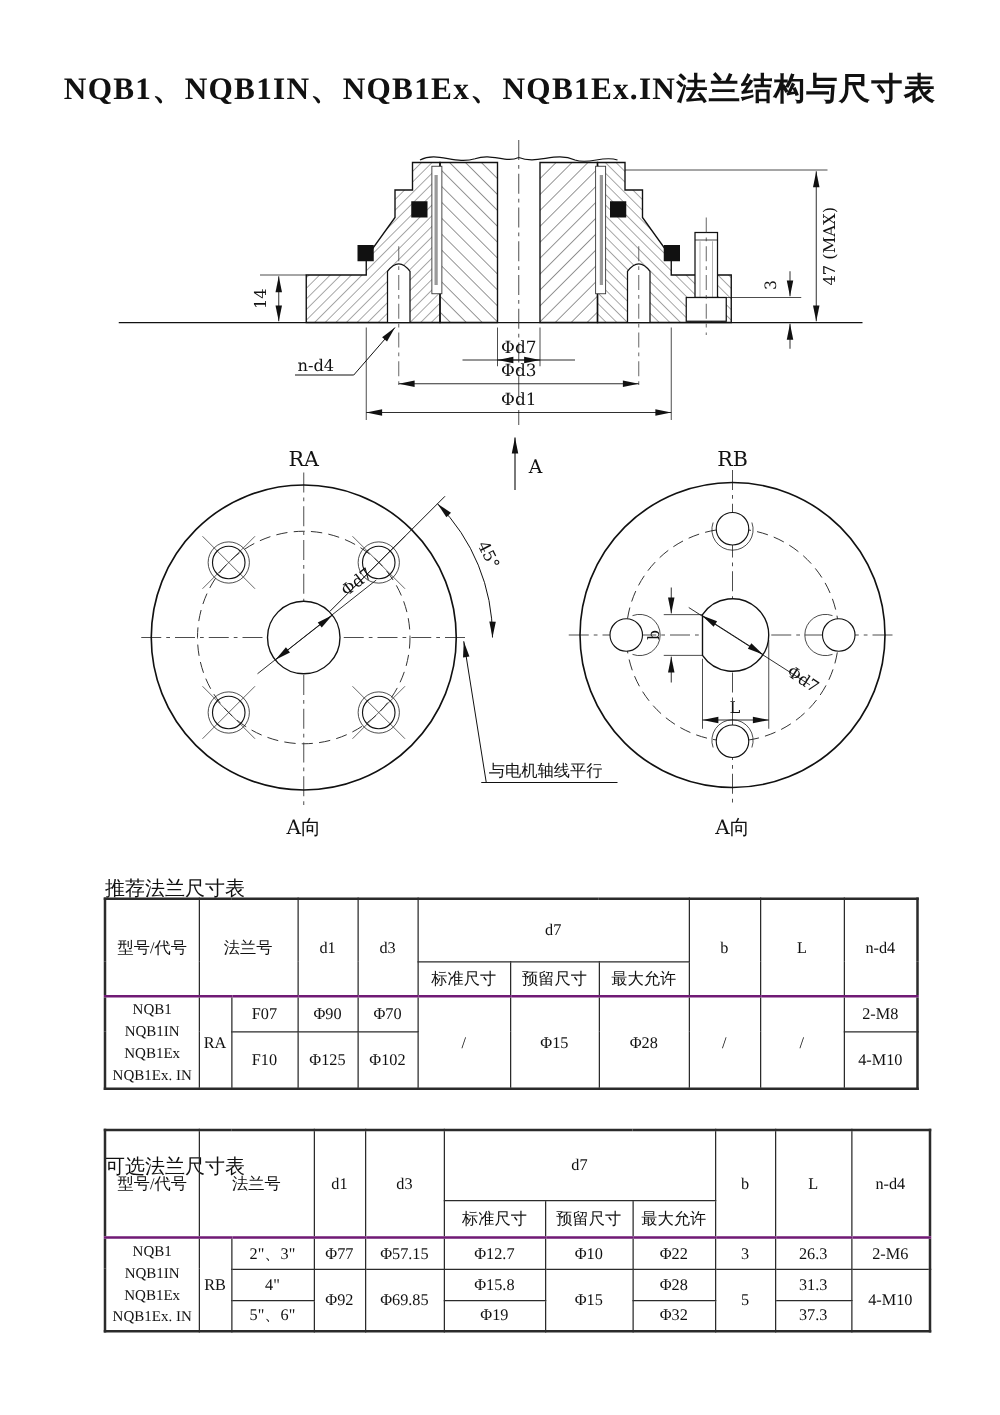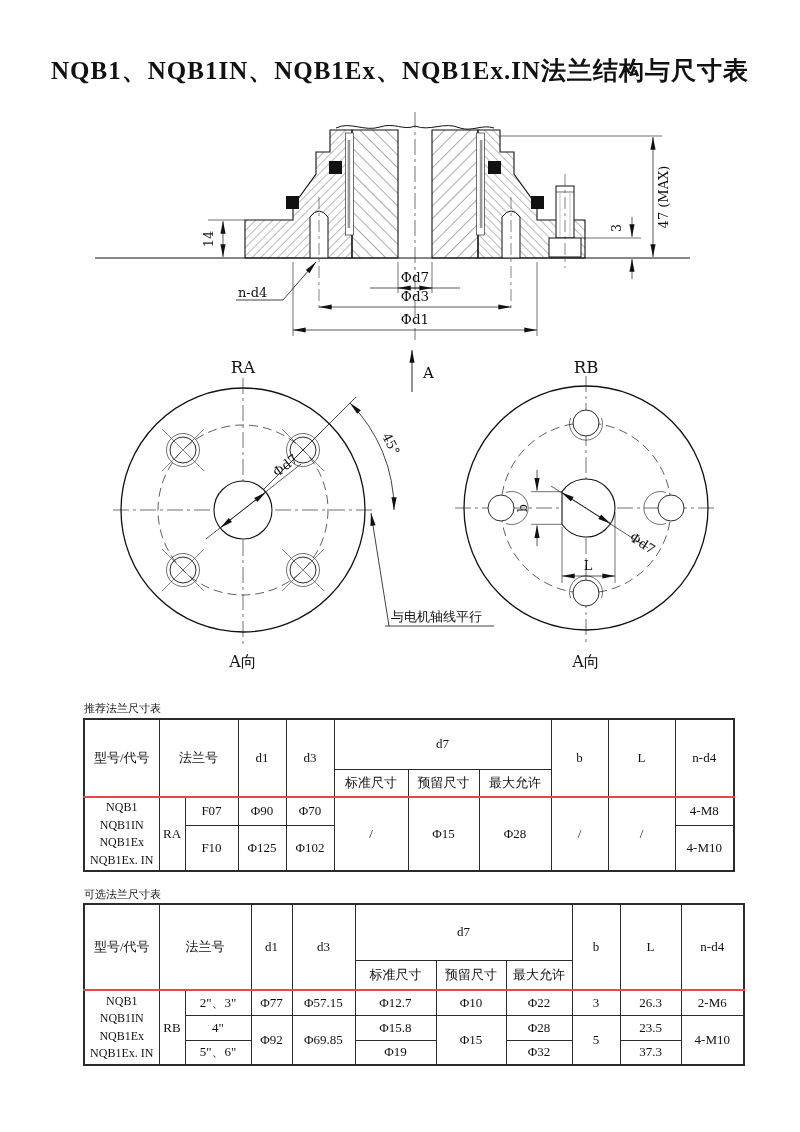--- a/index.html
+++ b/index.html
@@ -7,32 +7,32 @@
     position:relative;width:800px;height:1132px;background:#ffffff;
     margin:0 auto;overflow:hidden;
     font-family:"Liberation Serif","DejaVu Serif",serif;color:#111;
   }
   .title{
     position:absolute;top:54px;left:0;width:800px;text-align:center;
     font-size:25px;font-weight:600;letter-spacing:1px;
   }
   svg{position:absolute;left:0;top:0;}
   svg text{font-family:"DejaVu Serif","Liberation Serif",serif;fill:#111;}
-  .tcap{position:absolute;left:84px;font-size:11px;color:#111;}
-  .cap1{top:701px}.cap2{top:887px}
+  .tcap{position:absolute;left:84px;font-size:16px;color:#111;}
+  .cap1{top:701px}.cap2{top:923px}
   .dtable{
     position:absolute;left:83px;border-collapse:collapse;table-layout:fixed;
     border:2px solid #2b2b2b;font-size:13px;
   }
   .t1{top:718px}.t2{top:903px}
   .dtable th,.dtable td{
     border:1px solid #2b2b2b;font-weight:normal;text-align:center;
     vertical-align:middle;padding:0;overflow:hidden;white-space:nowrap;
   }
-  .dtable tr.bfirst td{border-top:2px solid #ef4444;}
+  .dtable tr.bfirst td{border-top:2px solid #701a75;}
   .models{font-size:12px;line-height:17.5px;text-align:left;padding-left:5px;}
   .lft{text-align:left;padding-left:8px;}
 </style>
 </head>
 <body>
 
 <div class="sheet">
 
   <div class="title">NQB1、NQB1IN、NQB1Ex、NQB1Ex.IN法兰结构与尺寸表</div>
 
@@ -278,21 +278,21 @@
         </td>
         <td rowspan="2">RA</td>
         <td>F07</td>
         <td>Φ90</td>
         <td>Φ70</td>
         <td rowspan="2">/</td>
         <td rowspan="2">Φ15</td>
         <td rowspan="2">Φ28</td>
         <td rowspan="2">/</td>
         <td rowspan="2">/</td>
-        <td>4-M8</td>
+        <td>2-M8</td>
       </tr>
       <tr style="height:46px">
         <td>F10</td>
         <td>Φ125</td>
         <td>Φ102</td>
         <td>4-M10</td>
       </tr>
     </tbody>
   </table>
 
@@ -348,21 +348,21 @@
         <td>2-M6</td>
       </tr>
       <tr style="height:25px">
         <td class="lft">4"</td>
         <td rowspan="2">Φ92</td>
         <td rowspan="2">Φ69.85</td>
         <td>Φ15.8</td>
         <td rowspan="2">Φ15</td>
         <td>Φ28</td>
         <td rowspan="2">5</td>
-        <td>23.5</td>
+        <td>31.3</td>
         <td rowspan="2">4-M10</td>
       </tr>
       <tr style="height:25px">
         <td class="lft">5"、6"</td>
         <td>Φ19</td>
         <td>Φ32</td>
         <td>37.3</td>
       </tr>
     </tbody>
   </table>

